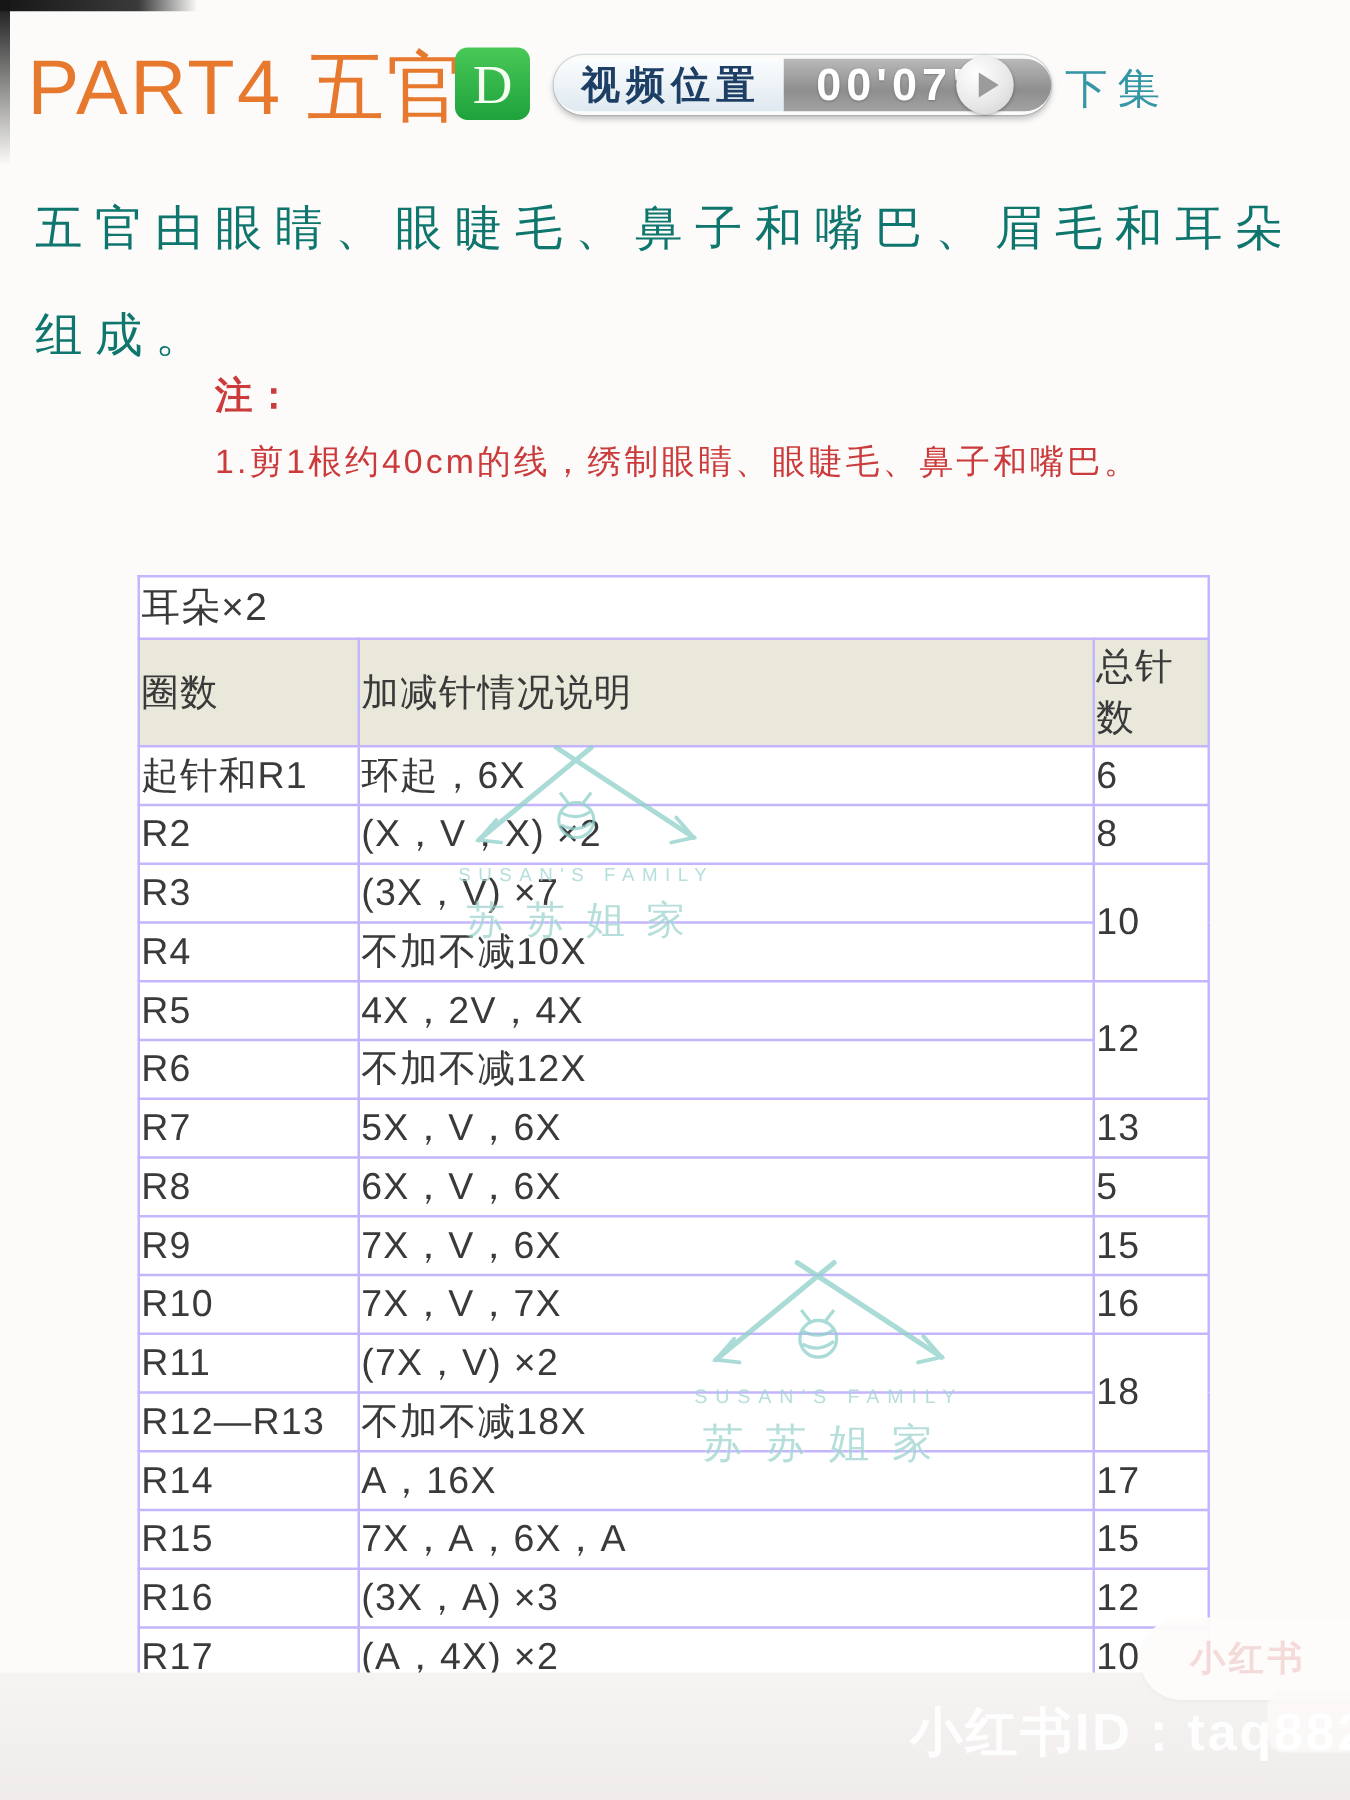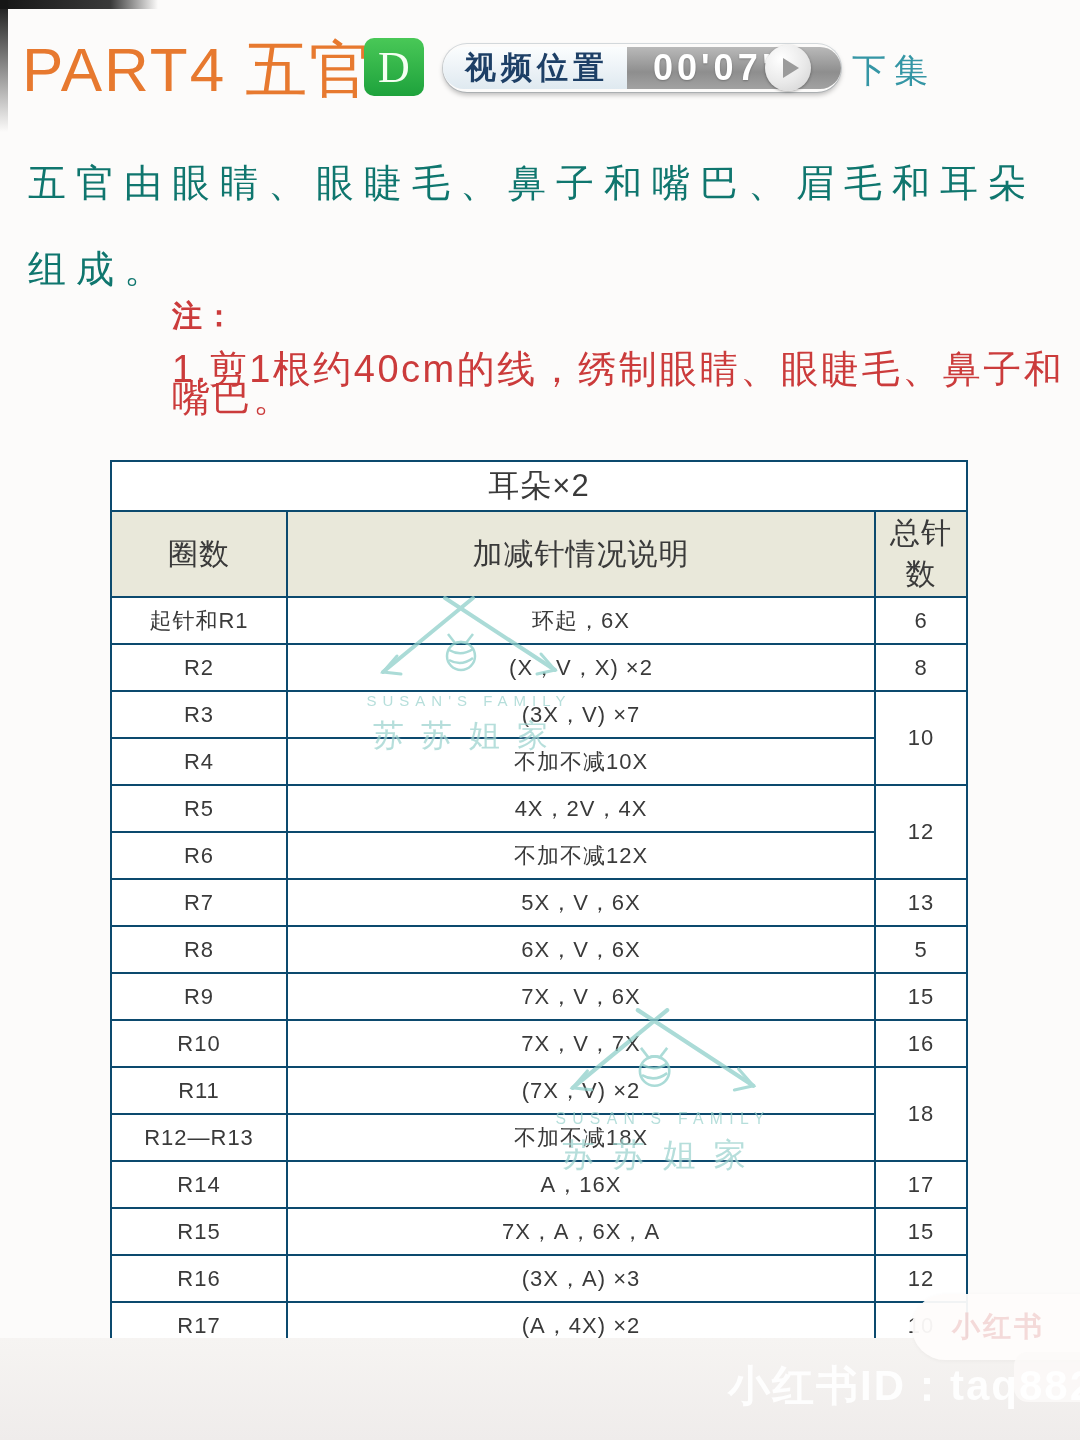--- a/index.html
+++ b/index.html
@@ -42,31 +42,31 @@
   .next-ep{position:absolute;left:852px;top:48px;font-size:34px;color:#3596a5;
     letter-spacing:8px;font-weight:500;cursor:pointer;white-space:nowrap;}
 
   
   .intro{position:absolute;left:28px;top:140px;width:1040px;
     font-size:38px;line-height:86px;letter-spacing:10px;color:#0f766e;}
 
   
   .notes{position:absolute;left:172px;top:296px;color:#cb3b3b;}
   .notes-head{font-size:30px;font-weight:bold;letter-spacing:2px;}
-  .notes-item{font-size:38px;letter-spacing:2.5px;margin-top:18px;line-height:29px;}
+  .notes-item{font-size:27px;letter-spacing:2.5px;margin-top:18px;line-height:29px;}
 
   
   .tbl-wrap{position:absolute;left:110px;top:460px;width:856px;}
   table.pattern{border-collapse:collapse;width:856px;table-layout:fixed;
     background:#ffffff;}
-  table.pattern td,table.pattern th{border:2px solid #0c4a6e;text-align:center;
+  table.pattern td,table.pattern th{border:2px solid #c4b5fd;text-align:left;
     font-weight:normal;color:#3a3a3a;overflow:hidden;}
   tr.title-row td{height:46px;font-size:31px;letter-spacing:1px;background:#ffffff;}
   tr.head-row td{height:47px;font-size:30px;background:#e9e8da;letter-spacing:1px;}
-  tr.data-row td{height:43px;font-size:22px;letter-spacing:1px;}
+  tr.data-row td{height:43px;font-size:30px;letter-spacing:1px;}
   td.col-total{font-size:31px;}
   tr.foot-row td{height:50px;font-size:30px;color:#cb3b3b;letter-spacing:2px;}
 
   
   .wm{position:absolute;width:210px;text-align:center;pointer-events:none;opacity:.75;}
   .wm svg{display:block;margin:0 auto;}
   .wm-en{font-size:15px;letter-spacing:6px;color:#9ed4cf;margin-top:2px;white-space:nowrap;}
   .wm-cn{font-size:31px;letter-spacing:17px;color:#9ed4cf;margin-top:6px;white-space:nowrap;
     text-shadow:0 0 2px rgba(255,255,255,.8);}
   #wm1{left:364px;top:594px;}

